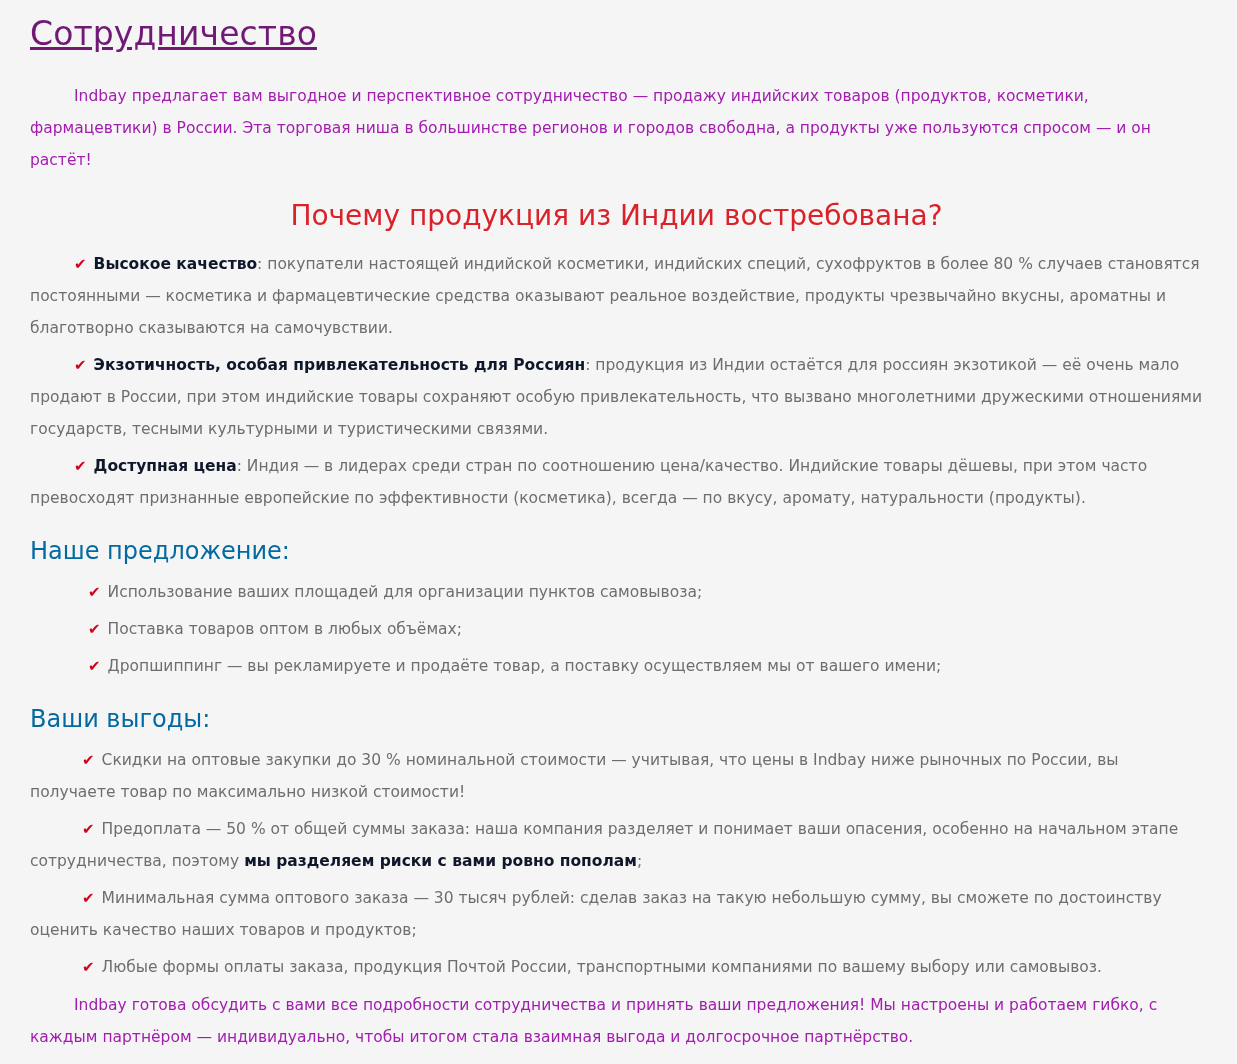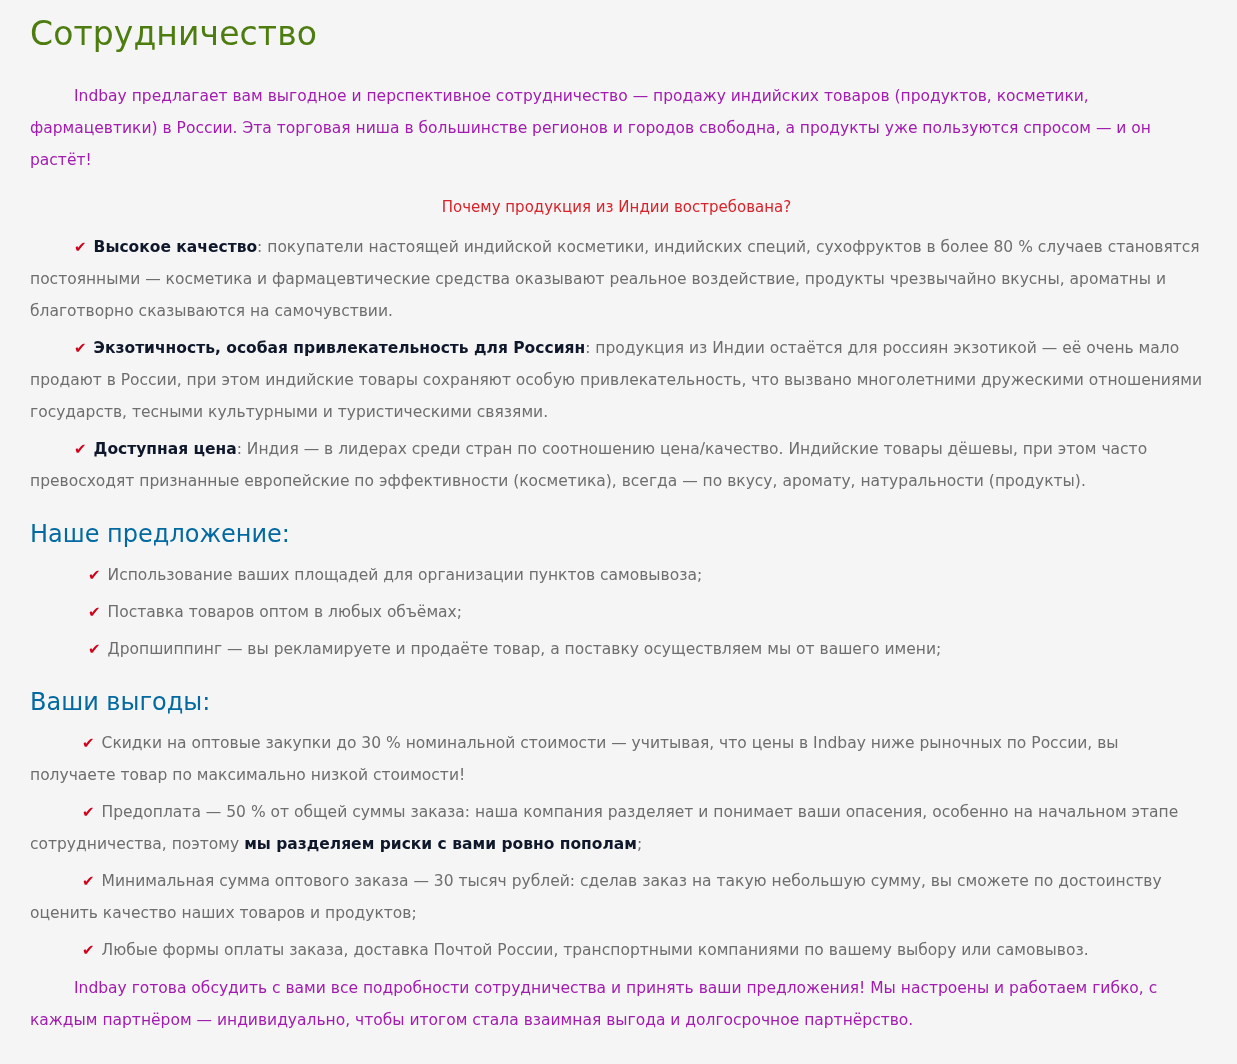--- a/index.html
+++ b/index.html
@@ -17,34 +17,35 @@
   }
   .page {
     box-sizing: border-box;
     width: 1237px;
     min-height: 1064px;
     padding: 10px 34px 0 30px;
   }
   h1.page-title {
     font-size: 33px;
     font-weight: 400;
-    color: #4d7c0f;
+    color: #701a75;
     margin: 4px 0 26px 0;
     letter-spacing: 0.1px;
     line-height: 1.2;
+    text-decoration: underline;
   }
   h2.section-title {
     font-size: 24px;
     font-weight: 400;
     color: #0369a1;
     margin: 22px 0 10px 0;
     line-height: 1.25;
   }
   h3.red-heading {
-    font-size: 15px;
+    font-size: 28px;
     font-weight: 400;
     color: #d9222a;
     text-align: center;
     margin: 22px 0 14px 0;
     line-height: 1.3;
   }
   p.para {
     font-size: 15.5px;
     line-height: 32px;
     color: #a21caf;
@@ -126,19 +127,19 @@
     <li class="indent-3">
       <span class="check-icon">✔</span><span>Скидки на оптовые закупки до 30 % номинальной стоимости — учитывая, что цены в Indbay ниже рыночных по России, вы получаете товар по максимально низкой стоимости!</span>
     </li>
     <li class="indent-3">
       <span class="check-icon">✔</span><span>Предоплата — 50 % от общей суммы заказа: наша компания разделяет и понимает ваши опасения, особенно на начальном этапе сотрудничества, поэтому </span><b>мы разделяем риски с вами ровно пополам</b><span>;</span>
     </li>
     <li class="indent-3">
       <span class="check-icon">✔</span><span>Минимальная сумма оптового заказа — 30 тысяч рублей: сделав заказ на такую небольшую сумму, вы сможете по достоинству оценить качество наших товаров и продуктов;</span>
     </li>
     <li class="indent-3">
-      <span class="check-icon">✔</span><span>Любые формы оплаты заказа, доставка Почтой России, транспортными компаниями по вашему выбору или самовывоз.</span>
+      <span class="check-icon">✔</span><span>Любые формы оплаты заказа, продукция Почтой России, транспортными компаниями по вашему выбору или самовывоз.</span>
     </li>
   </ul>
 
   <p class="para last-para">Indbay готова обсудить с вами все подробности сотрудничества и принять ваши предложения! Мы настроены и работаем гибко, с каждым партнёром — индивидуально, чтобы итогом стала взаимная выгода и долгосрочное партнёрство.</p>
 
 </div>
 
 </body></html>

